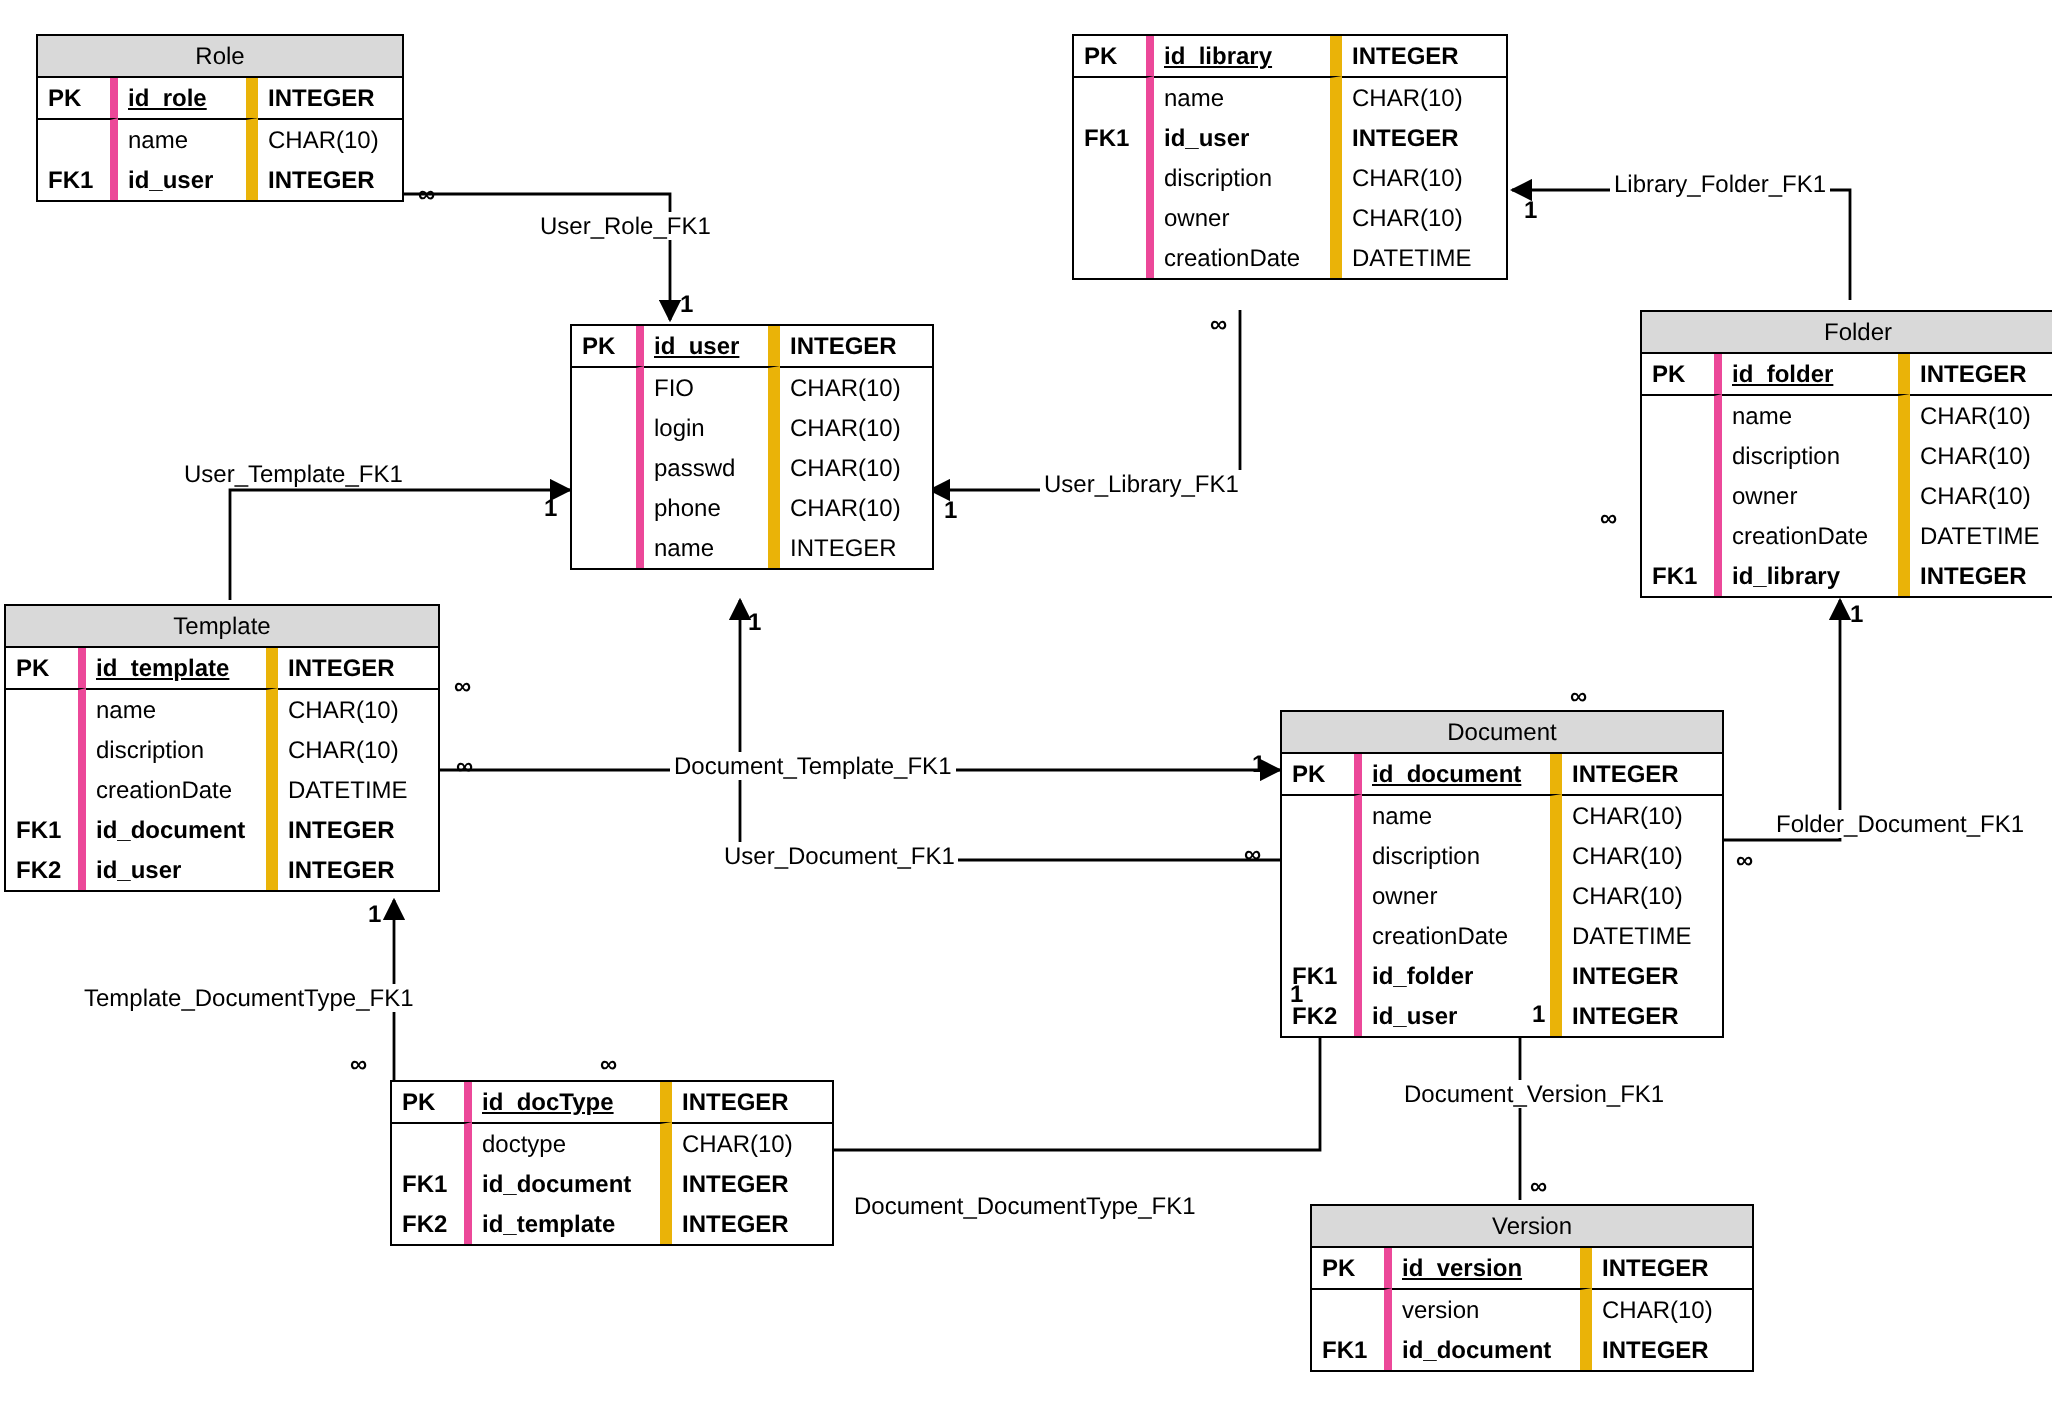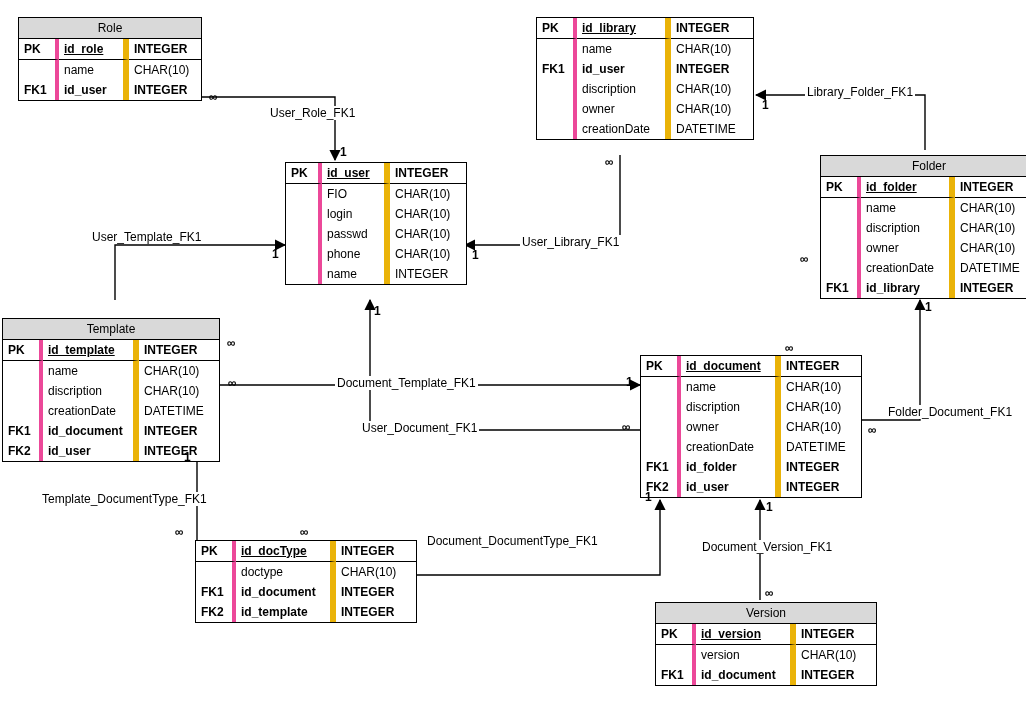--- a/index.html
+++ b/index.html
@@ -179,21 +179,21 @@
       <div class="cell">CHAR(10)</div>
       <div class="cell col1"></div>
       <div class="cell col2">creationDate</div>
       <div class="cell">DATETIME</div>
       <div class="cell col1 bold">FK1</div>
       <div class="cell col2 bold">id_library</div>
       <div class="cell bold">INTEGER</div>
     </div>
   </div>
 
-  <div class="entity" style="left:2px; top:318px; --c1:40px; --c2:96px; --c3:80px;">
+  <div class="entity" style="left:2px; top:302px; --c1:40px; --c2:96px; --c3:80px;">
     <div class="title">Template</div>
     <div class="grid">
       <div class="cell col1 bold">PK</div>
       <div class="cell col2 bold ul">id_template</div>
       <div class="cell bold">INTEGER</div>
 
       <div class="cell col1 sep"></div>
       <div class="cell col2 sep">name</div>
       <div class="cell sep">CHAR(10)</div>
       <div class="cell col1"></div>
@@ -205,20 +205,21 @@
       <div class="cell col1 bold">FK1</div>
       <div class="cell col2 bold">id_document</div>
       <div class="cell bold">INTEGER</div>
       <div class="cell col1 bold">FK2</div>
       <div class="cell col2 bold">id_user</div>
       <div class="cell bold">INTEGER</div>
     </div>
   </div>
 
   <div class="entity" style="left:640px; top:355px; --c1:40px; --c2:100px; --c3:80px;">
+    <div class="title">Document</div>
     <div class="grid">
       <div class="cell col1 bold">PK</div>
       <div class="cell col2 bold ul">id_document</div>
       <div class="cell bold">INTEGER</div>
 
       <div class="cell col1 sep"></div>
       <div class="cell col2 sep">name</div>
       <div class="cell sep">CHAR(10)</div>
       <div class="cell col1"></div>
       <div class="cell col2">discription</div>
@@ -273,21 +274,21 @@
   </div>
 
   <div class="label" style="left:268px; top:78px;margin-top:28px;">User_Role_FK1</div>
   <div class="label" style="left:90px; top:230px;">User_Template_FK1</div>
   <div class="label" style="left:520px; top:235px;">User_Library_FK1</div>
   <div class="label" style="left:805px; top:85px;">Library_Folder_FK1</div>
   <div class="label" style="left:335px; top:376px;">Document_Template_FK1</div>
   <div class="label" style="left:360px; top:421px;">User_Document_FK1</div>
   <div class="label" style="left:886px; top:405px;">Folder_Document_FK1</div>
   <div class="label" style="left:40px; top:492px;">Template_DocumentType_FK1</div>
-  <div class="label" style="left:425px; top:534px;">Document_DocumentType_FK1</div>
+  <div class="label" style="left:425px; top:596px;">Document_DocumentType_FK1</div>
   <div class="label" style="left:700px; top:540px;">Document_Version_FK1</div>
 
   <div class="card" style="left:209px; top:90px;">∞</div>
   <div class="card" style="left:340px; top:145px;">1</div>
 
   <div class="card" style="left:227px; top:336px;">∞</div>
   <div class="card" style="left:272px; top:247px;">1</div>
 
   <div class="card" style="left:605px; top:155px;">∞</div>
   <div class="card" style="left:472px; top:248px;">1</div>

